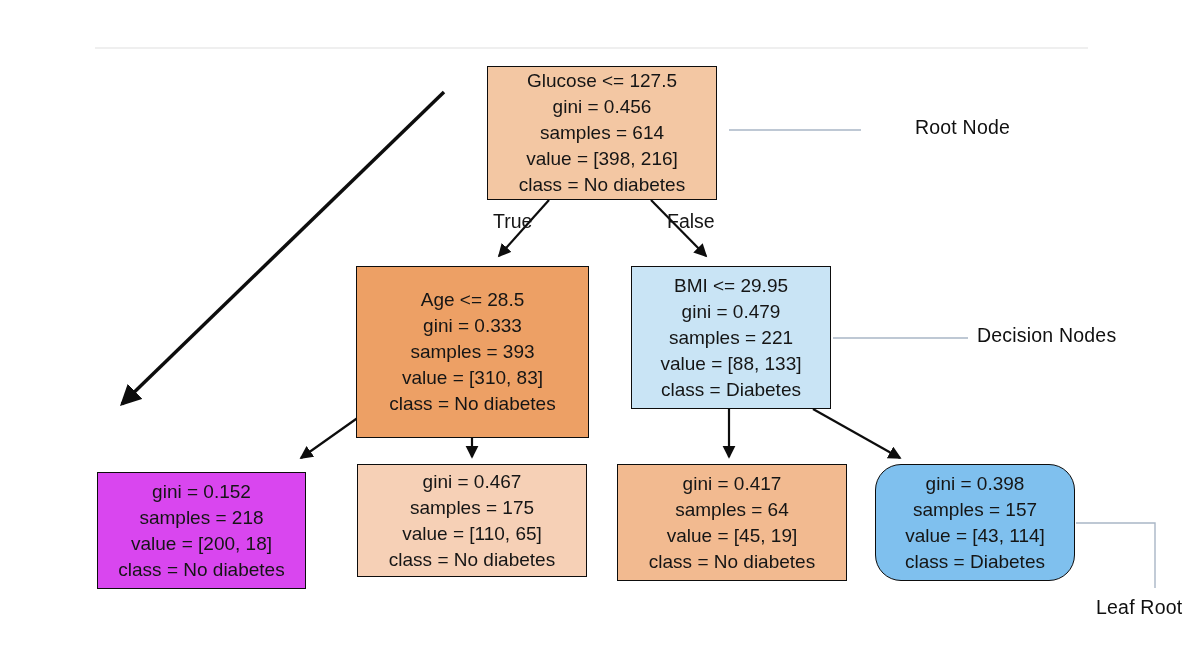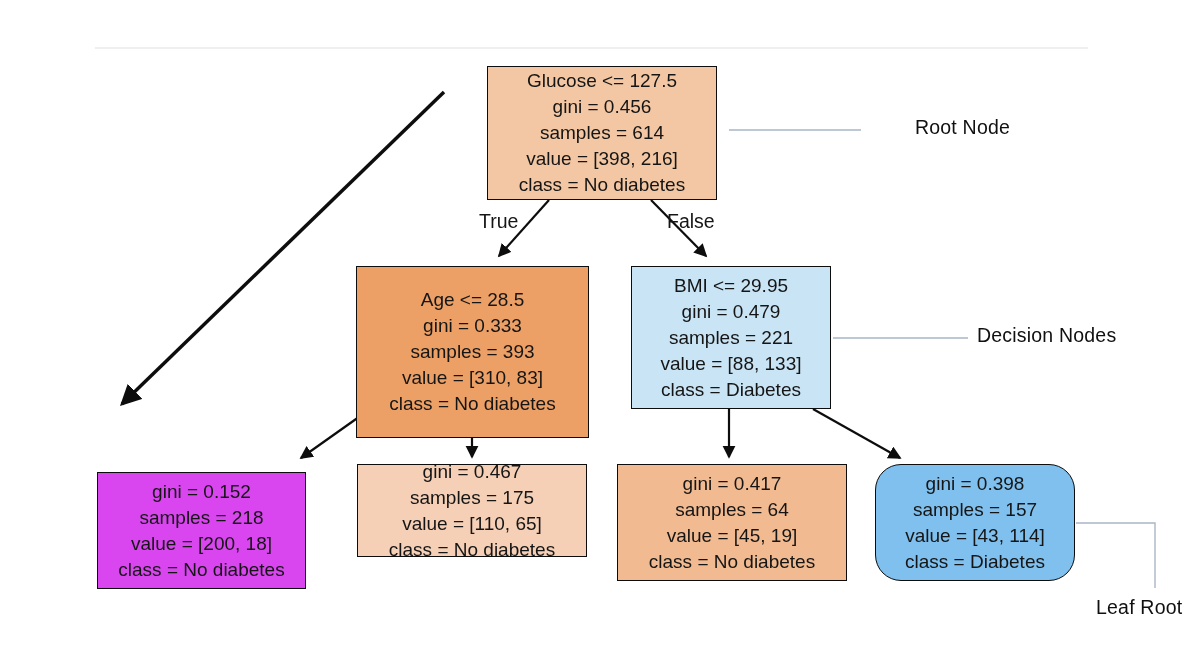--- a/index.html
+++ b/index.html
@@ -78,21 +78,21 @@
   </svg>
 
   <div class="node" style="left: 487px; top: 66px; width: 230px; height: 134px; background-color: rgb(243, 199, 163);">
     <div>Glucose &lt;= 127.5</div>
     <div>gini = 0.456</div>
     <div>samples = 614</div>
     <div>value = [398, 216]</div>
     <div>class = No diabetes</div>
   </div>
 
-  <div class="edge-label" style="left:479px; top:210px;">True</div>
+  <div class="edge-label" style="left:493px; top:210px;">True</div>
   <div class="edge-label" style="left:667px; top:210px;">False</div>
 
   <div class="node" style="left: 356px; top: 266px; width: 233px; height: 172px; background-color: rgb(237, 160, 101);">
     <div>Age &lt;= 28.5</div>
     <div>gini = 0.333</div>
     <div>samples = 393</div>
     <div>value = [310, 83]</div>
     <div>class = No diabetes</div>
   </div>
 
@@ -104,21 +104,21 @@
     <div>class = Diabetes</div>
   </div>
 
   <div class="node" style="left: 97px; top: 464px; width: 209px; height: 117px; background-color: #d946ef; margin-top: 8px;">
     <div>gini = 0.152</div>
     <div>samples = 218</div>
     <div>value = [200, 18]</div>
     <div>class = No diabetes</div>
   </div>
 
-  <div class="node" style="left: 357px; top: 464px; width: 230px; height: 93px; background-color: rgb(246, 208, 182); align-items: center;">
+  <div class="node" style="left: 357px; top: 464px; width: 230px; height: 113px; background-color: rgb(246, 208, 182); align-items: center;">
     <div>gini = 0.467</div>
     <div>samples = 175</div>
     <div>value = [110, 65]</div>
     <div>class = No diabetes</div>
   </div>
 
   <div class="node" style="left: 617px; top: 464px; width: 230px; height: 117px; background-color: rgb(242, 186, 144);">
     <div>gini = 0.417</div>
     <div>samples = 64</div>
     <div>value = [45, 19]</div>

